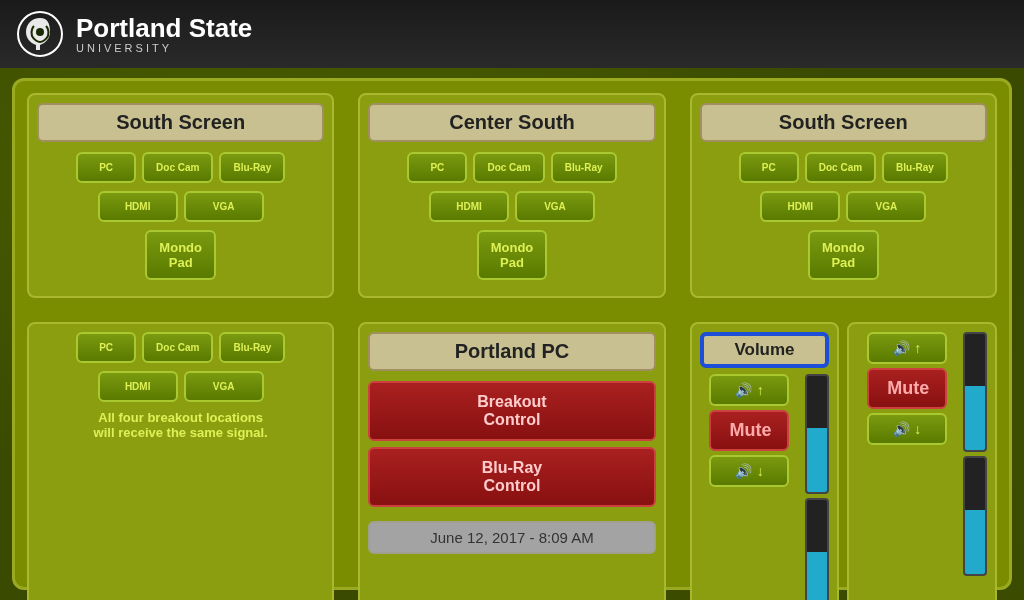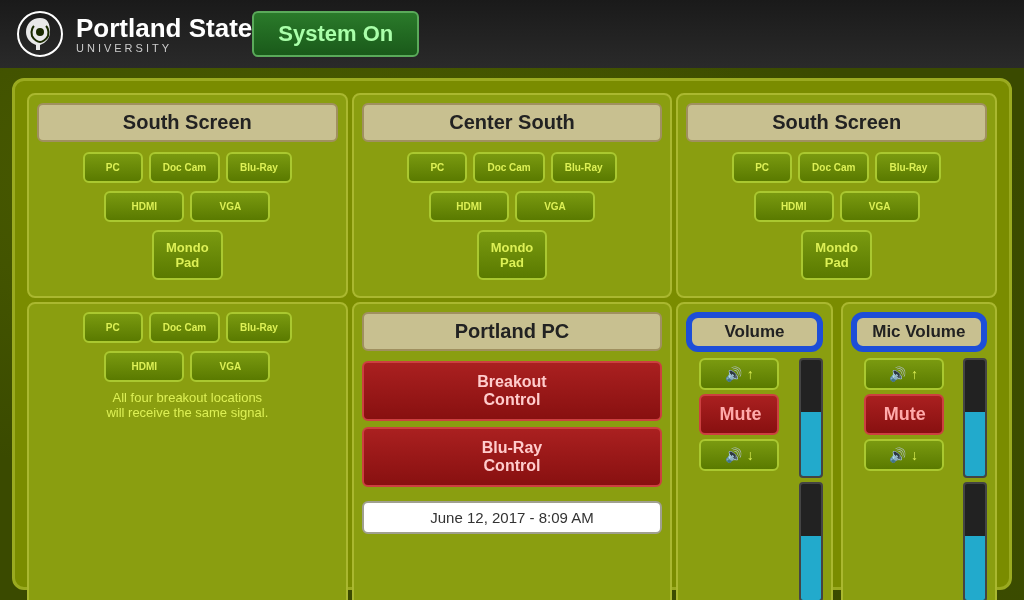--- a/index.html
+++ b/index.html
@@ -26,20 +26,21 @@
     }
 
     
     .header {
       position: relative;
       z-index: 1;
       background: linear-gradient(to bottom, #1a1a1a, #2a2a2a);
       height: 68px;
       display: flex;
       align-items: center;
+      justify-content: space-between;
       padding: 0 16px;
     }
 
     .logo-area {
       display: flex;
       align-items: center;
       gap: 12px;
     }
 
     .logo-icon {
@@ -80,21 +81,21 @@
       z-index: 1;
       margin: 10px 12px;
       background: #7a8c00;
       border: 3px solid #9aaa20;
       border-radius: 12px;
       padding: 12px;
       height: 512px;
       display: grid;
       grid-template-columns: 1fr 1fr 1fr;
       grid-template-rows: auto auto;
-      gap: 4px;
+      gap: 24px;
     }
 
     
     .section-box {
       background: #8a9e10;
       border: 2px solid #aab830;
       border-radius: 8px;
       padding: 8px;
     }
 
@@ -142,22 +143,22 @@
       padding: 8px;
       flex: 1;
       display: flex;
       flex-direction: column;
       align-items: center;
       gap: 6px;
     }
 
     .vol-title {
       background: #c8c090;
-      border: 6px solid #1d4ed8;
-      border-radius: 12px;
+      border: 4px solid #1d4ed8;
+      border-radius: 6px;
       text-align: center;
       font-size: 17px;
       font-weight: bold;
       color: #222;
       padding: 4px 8px;
       width: 100%;
     }
 
     .vol-controls {
       display: flex;
@@ -220,34 +221,34 @@
       font-size: 16px;
       font-weight: bold;
       padding: 10px;
       cursor: pointer;
       text-align: center;
       margin-bottom: 6px;
       width: 100%;
     }
 
     .date-display {
-      background: #ffffff;
+      background: #a3a3a3;
       border: 2px solid #a0a090;
       border-radius: 6px;
       text-align: center;
       font-size: 15px;
       color: #333;
       padding: 6px;
       margin-top: 8px;
     }
 
     .breakout-note {
       color: #ddf055;
       font-size: 13px;
-      font-weight: normal;
+      font-weight: bold;
       text-align: center;
       margin-top: 6px;
     }
 
     .bottom-left {
       grid-column: 1;
       grid-row: 2;
     }
 
     .bottom-center {
@@ -274,21 +275,20 @@
       <path d="M24 8 C16 8, 10 14, 10 22 C10 28, 14 33, 20 35 L20 40 L24 40 L24 35 C30 33, 34 28, 34 22 C34 14, 32 8, 24 8 Z" fill="white" opacity="0.9"></path>
       <path d="M18 16 C18 16, 14 20, 16 26 C18 30, 22 32, 24 32" fill="none" stroke="#1a2a00" stroke-width="2"></path>
       <path d="M30 16 C30 16, 34 20, 32 26 C30 30, 26 32, 24 32" fill="none" stroke="#1a2a00" stroke-width="2"></path>
       <circle cx="24" cy="22" r="4" fill="#1a2a00"></circle>
     </svg>
     <div class="logo-text">
       <div class="main-name">Portland State</div>
       <div class="university">UNIVERSITY</div>
     </div>
   </div>
-  <button class="system-on-btn">System On</button>
 </div>
 
 <div class="main-panel">
 
   <div class="section-box">
     <div class="section-title">South Screen</div>
     <div class="btn-row">
       <button class="green-btn">PC</button>
       <button class="green-btn">Doc Cam</button>
       <button class="green-btn">Blu-Ray</button>
@@ -375,21 +375,20 @@
             <div class="vol-bar-fill" style="height:55%;"></div>
           </div>
           <div class="vol-bar-container">
             <div class="vol-bar-fill" style="height:55%;"></div>
           </div>
         </div>
       </div>
     </div>
 
     <div class="vol-box">
-      <div class="vol-title">Mic Volume</div>
       <div style="display:flex; gap:6px; align-items:flex-start; width:100%;">
         <div class="vol-controls">
           <button class="vol-up-btn">🔊 ↑</button>
           <button class="mute-btn">Mute</button>
           <button class="vol-down-btn">🔊 ↓</button>
         </div>
         <div style="display:flex; flex-direction:column; gap:4px; align-items:center;">
           <div class="vol-bar-container">
             <div class="vol-bar-fill" style="height:55%;"></div>
           </div>

